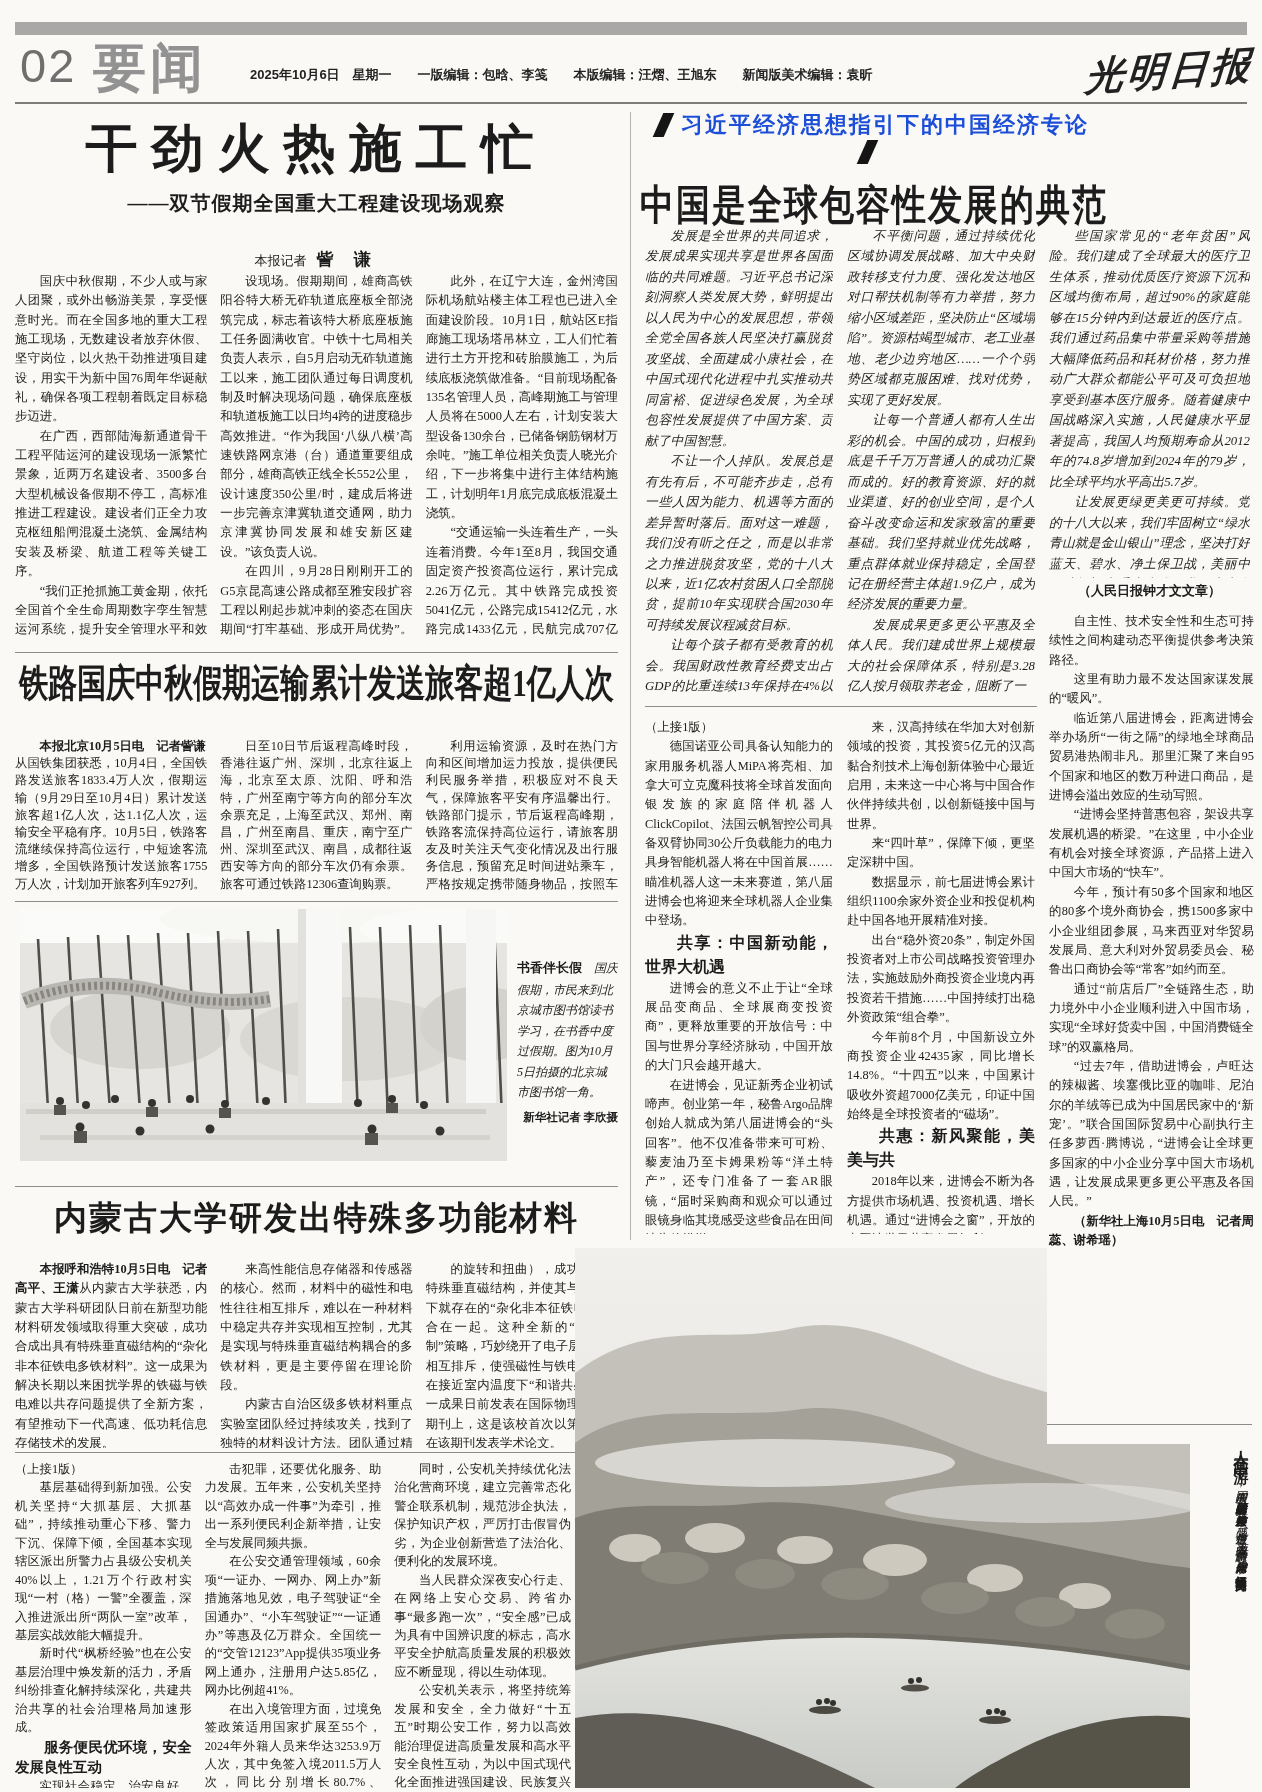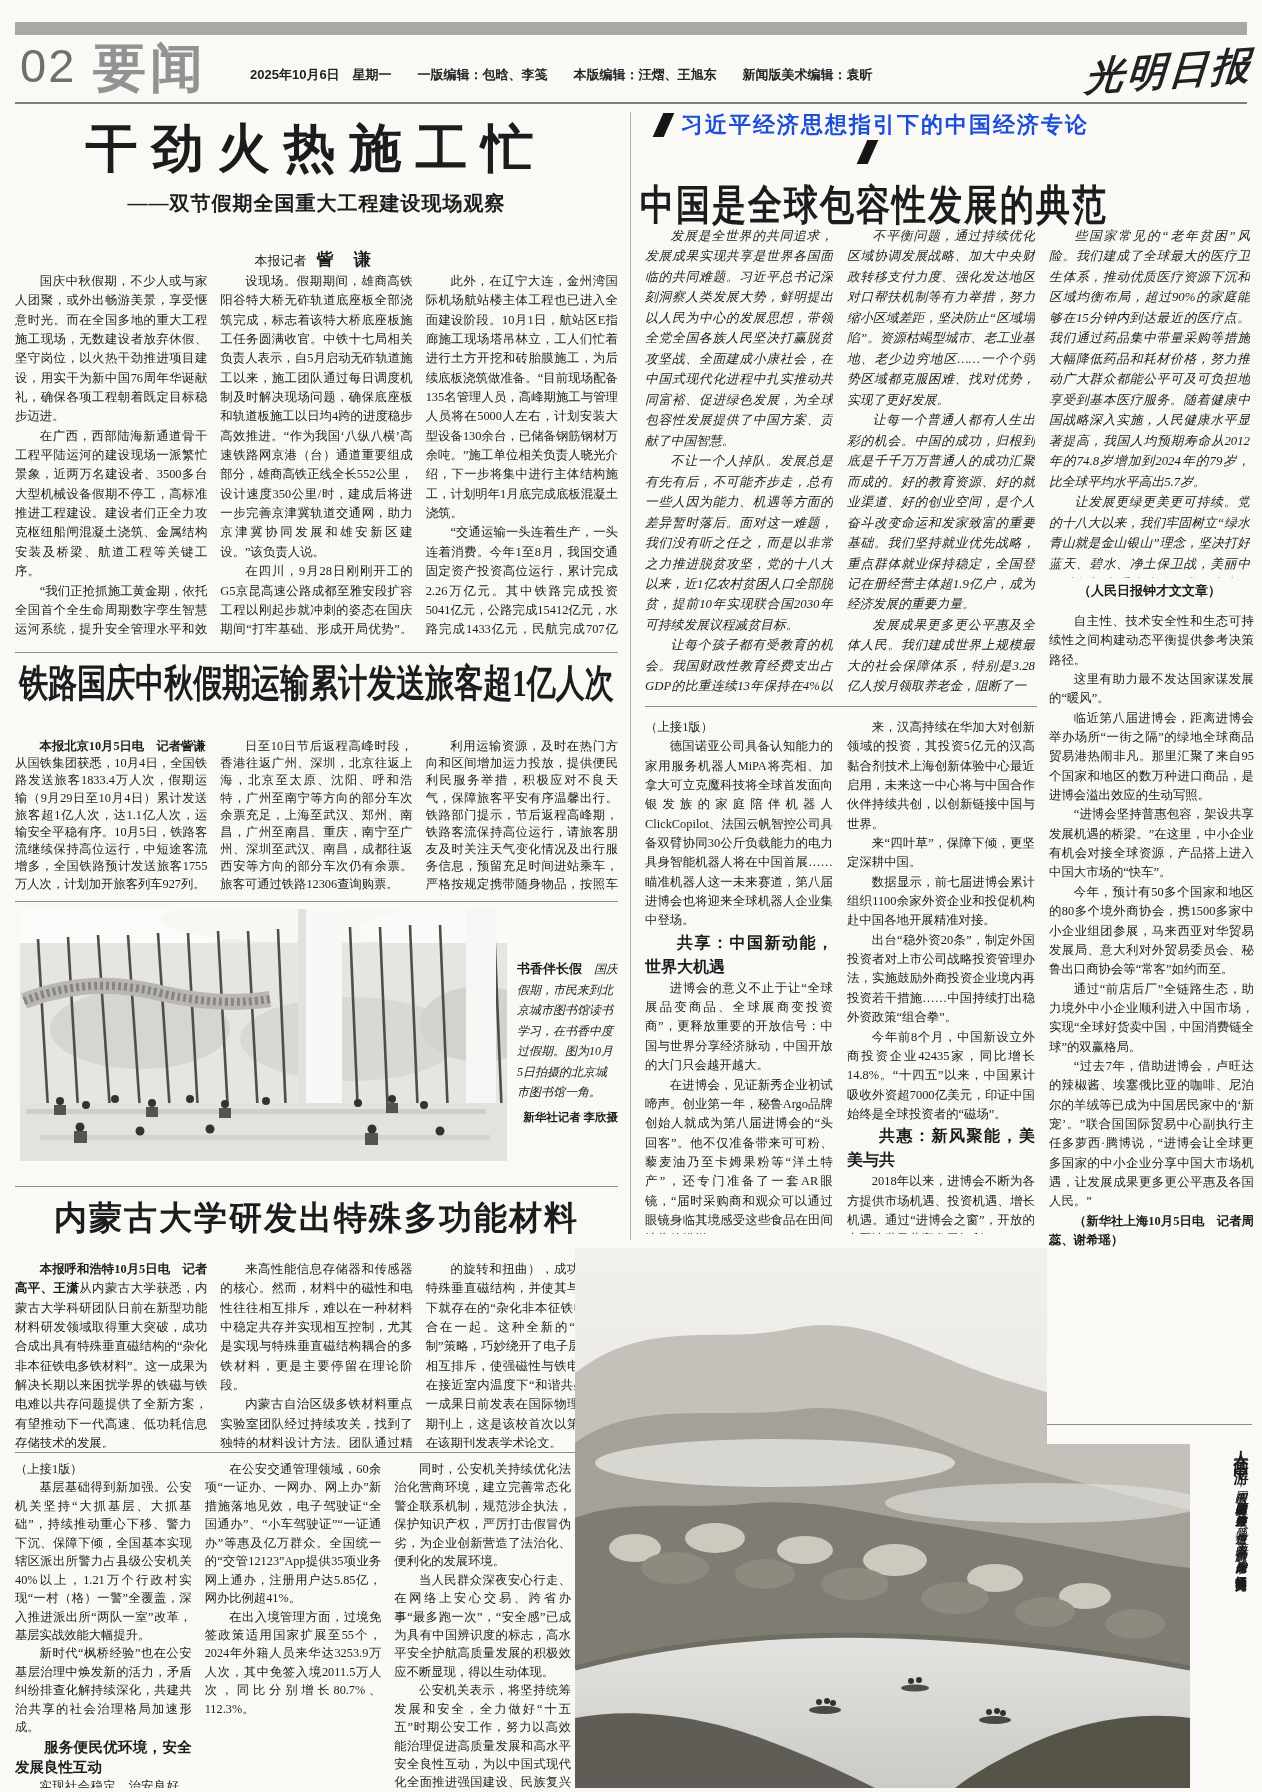--- a/index.html
+++ b/index.html
@@ -43,21 +43,21 @@
 
   
   .rail-title{left:15px;top:664px;width:603px;text-align:center;}
   .rail-title span{display:inline-block;font-weight:bold;font-size:29px;transform:scaleY(1.32);transform-origin:center center;letter-spacing:0;}
   .rail-cols{left:15px;top:738px;width:603px;height:156px;gap:13px;}
   .rail-cols .col{flex:1;font-size:12.3px;line-height:1.4;}
 
   
   .photo1{left:20px;top:909px;width:487px;height:252px;overflow:hidden;background:#efeeec;}
   .p1-caption{left:517px;top:958px;width:101px;height:228px;font-size:12px;line-height:1.7;font-style:italic;overflow:hidden;}
-  .p1-caption .cap-title{font-style:normal;font-weight:bold;font-family:Liberation Serif, serif;font-size:13px;}
+  .p1-caption .cap-title{font-style:normal;font-weight:bold;font-family:Liberation Mono, monospace;font-size:13px;}
   .p1-caption .credit{display:block;font-style:normal;font-weight:bold;margin-top:6px;text-align:right;font-size:11.5px;}
 
   
   .nm-title{left:15px;top:1196px;width:603px;text-align:center;font-weight:bold;font-size:33px;letter-spacing:2px;}
   .nm-cols{left:15px;top:1260px;width:603px;height:188px;gap:13px;}
   .nm-cols .col{flex:1;}
 
   
   .police{left:15px;top:1460px;width:556px;height:328px;gap:13px;}
   .police .col{flex:1;font-size:12.3px;line-height:1.5;}
@@ -241,20 +241,21 @@
       <div class="flow">
           <p class="para">基层基础得到新加强。公安机关坚持“大抓基层、大抓基础”，持续推动重心下移、警力下沉、保障下倾，全国基本实现辖区派出所警力占县级公安机关40%以上，1.21万个行政村实现“一村（格）一警”全覆盖，深入推进派出所“两队一室”改革，基层实战效能大幅提升。</p>
           <p class="para">新时代“枫桥经验”也在公安基层治理中焕发新的活力，矛盾纠纷排查化解持续深化，共建共治共享的社会治理格局加速形成。</p>
         </div>
       <p class="police-subhead">服务便民优环境，安全发展良性互动</p>
       <div class="flow">
           <p class="para">实现社会稳定、治安良好，不仅要打</p>
         </div>
     </div>
     <div class="col flow">
+        <p class="para">击犯罪，还要优化服务、助力发展。五年来，公安机关坚持以“高效办成一件事”为牵引，推出一系列便民利企新举措，让安全与发展同频共振。</p>
         <p class="para">在公安交通管理领域，60余项“一证办、一网办、网上办”新措施落地见效，电子驾驶证“全国通办”、“小车驾驶证”“一证通办”等惠及亿万群众。全国统一的“交管12123”App提供35项业务网上通办，注册用户达5.85亿，网办比例超41%。</p>
         <p class="para">在出入境管理方面，过境免签政策适用国家扩展至55个，2024年外籍人员来华达3253.9万人次，其中免签入境2011.5万人次，同比分别增长80.7%、112.3%。</p>
       </div>
     <div class="col flow">
       <div class="flow">
           <p class="para">同时，公安机关持续优化法治化营商环境，建立完善常态化警企联系机制，规范涉企执法，保护知识产权，严厉打击假冒伪劣，为企业创新营造了法治化、便利化的发展环境。</p>
           <p class="para">当人民群众深夜安心行走、在网络上安心交易、跨省办事“最多跑一次”，“安全感”已成为具有中国辨识度的标志，高水平安全护航高质量发展的积极效应不断显现，得以生动体现。</p>
           <p class="para">公安机关表示，将坚持统筹发展和安全，全力做好“十五五”时期公安工作，努力以高效能治理促进高质量发展和高水平安全良性互动，为以中国式现代化全面推进强国建设、民族复兴伟业创造安全稳定的政治社会环境。</p>
         </div>
 

